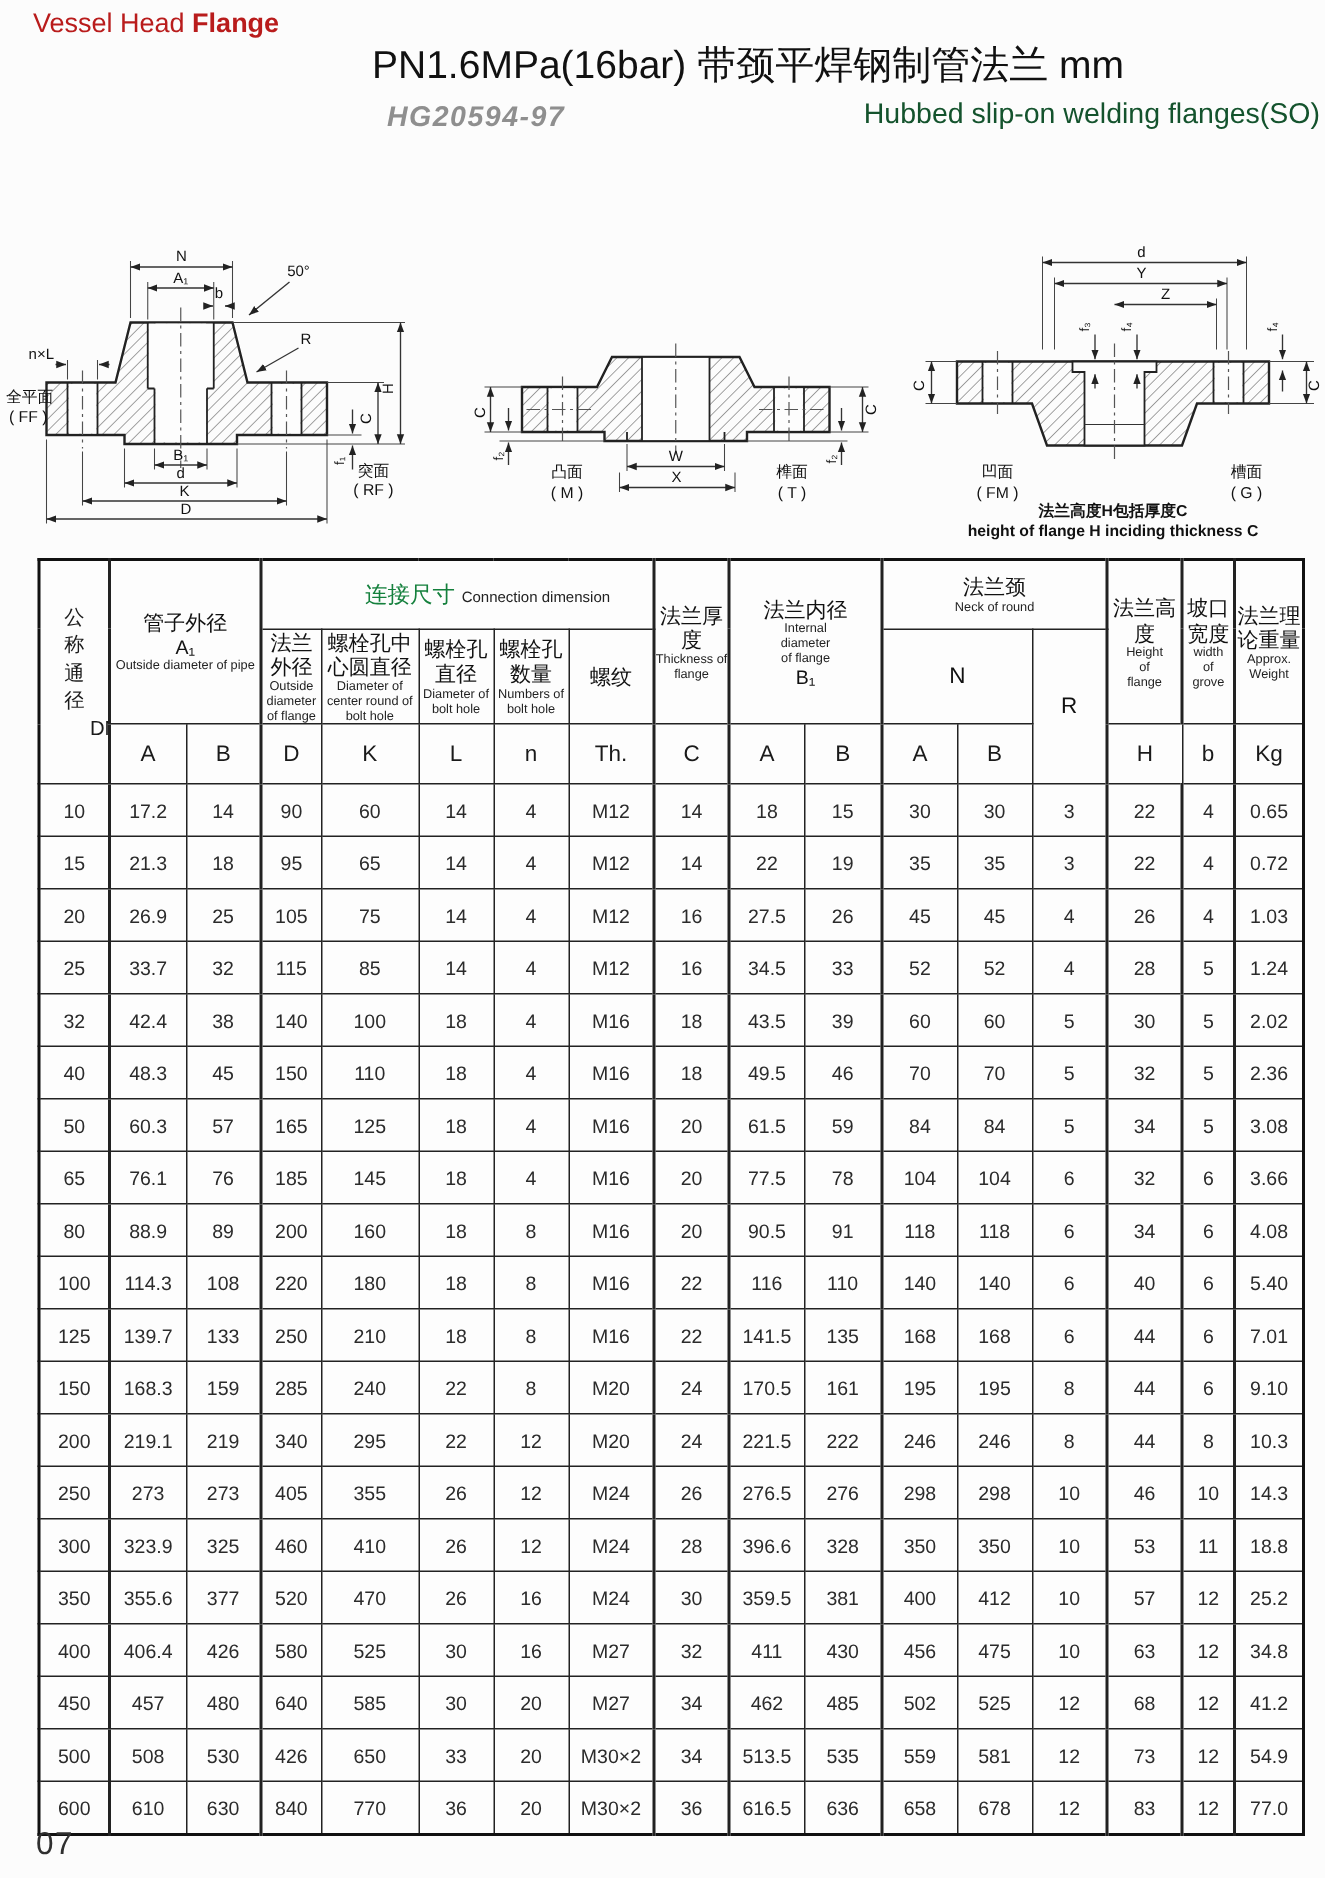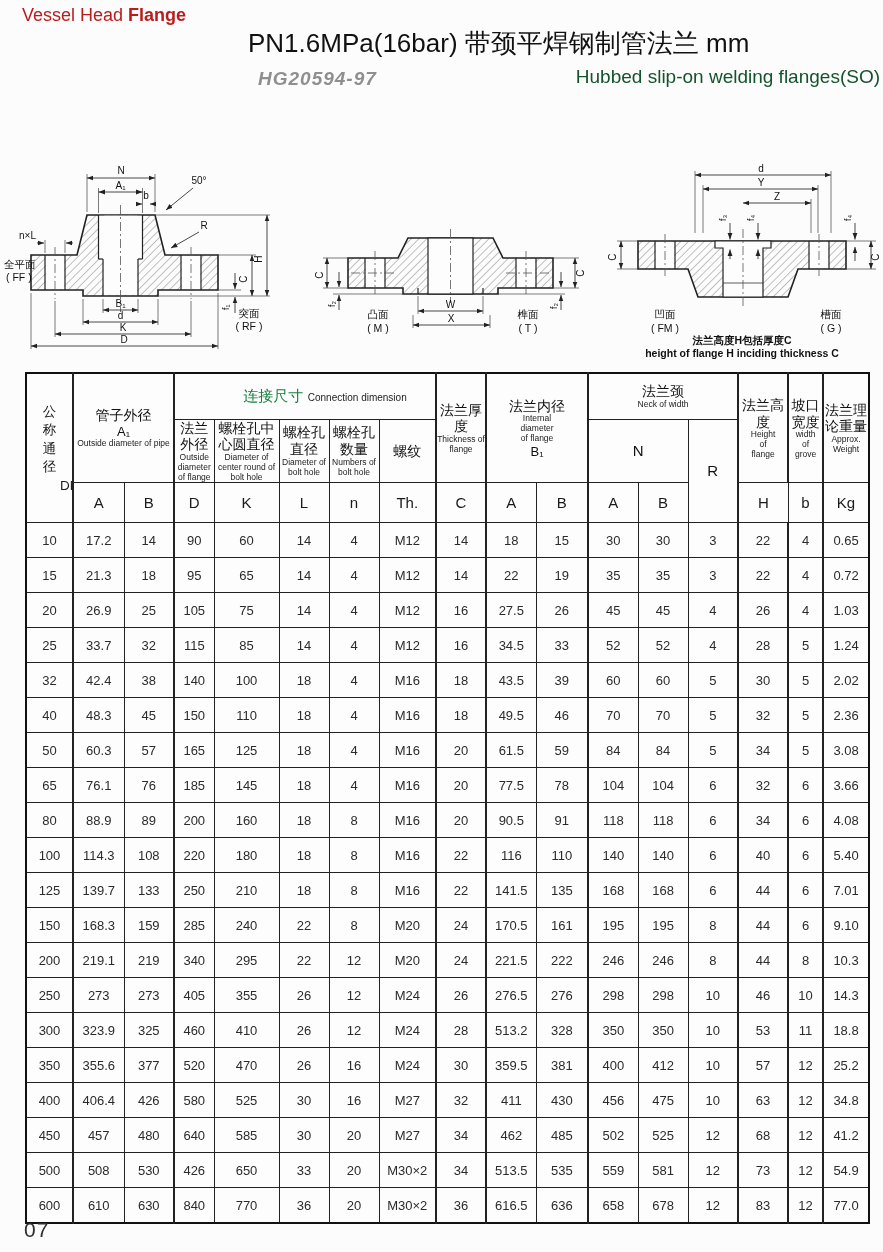--- a/index.html
+++ b/index.html
@@ -295,21 +295,21 @@
       </th>
       <th colspan="2" rowspan="2" class="gb">
         <div class="cn">法兰内径</div>
         <div class="en">Internal</div>
         <div class="en">diameter</div>
         <div class="en">of flange</div>
         <div class="sym">B₁</div>
       </th>
       <th colspan="3" class="gb">
         <div class="cn">法兰颈</div>
-        <div class="en">Neck of width</div>
+        <div class="en">Neck of round</div>
       </th>
       <th rowspan="2" class="gb">
         <div class="cn">法兰高度</div>
         <div class="en">Height</div>
         <div class="en">of</div>
         <div class="en">flange</div>
       </th>
       <th rowspan="2" class="gb">
         <div class="cn">坡口宽度</div>
         <div class="en">width</div>
@@ -633,21 +633,21 @@
         <tr>
           <td>300</td>
           <td class="gb">323.9</td>
           <td>325</td>
           <td class="gb">460</td>
           <td>410</td>
           <td>26</td>
           <td>12</td>
           <td>M24</td>
           <td class="gb">28</td>
-          <td class="gb">513.2</td>
+          <td class="gb">396.6</td>
           <td>328</td>
           <td class="gb">350</td>
           <td>350</td>
           <td>10</td>
           <td class="gb">53</td>
           <td class="gb">11</td>
           <td class="gb">18.8</td>
         </tr>
         <tr>
           <td>350</td>

